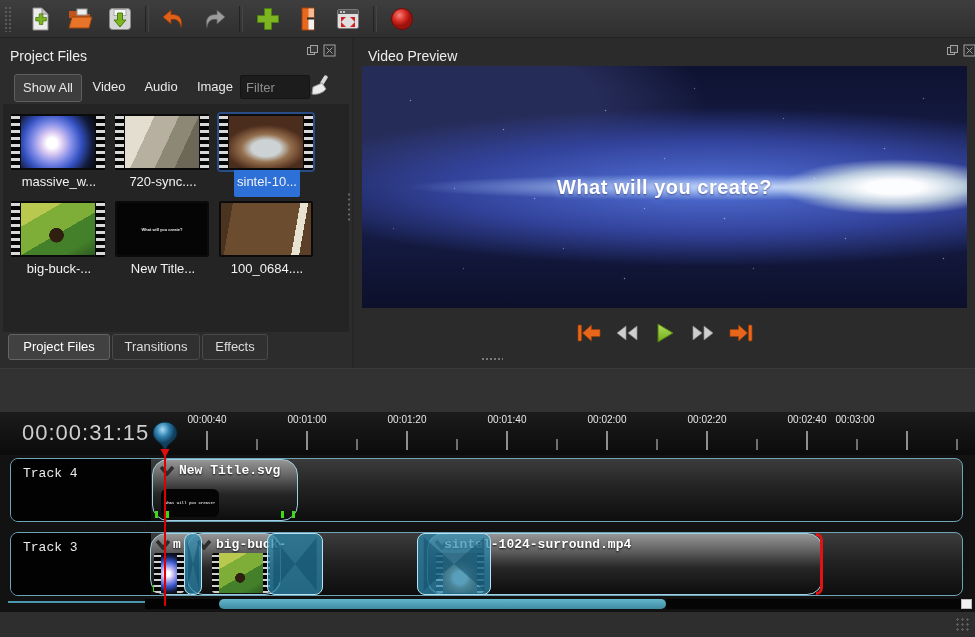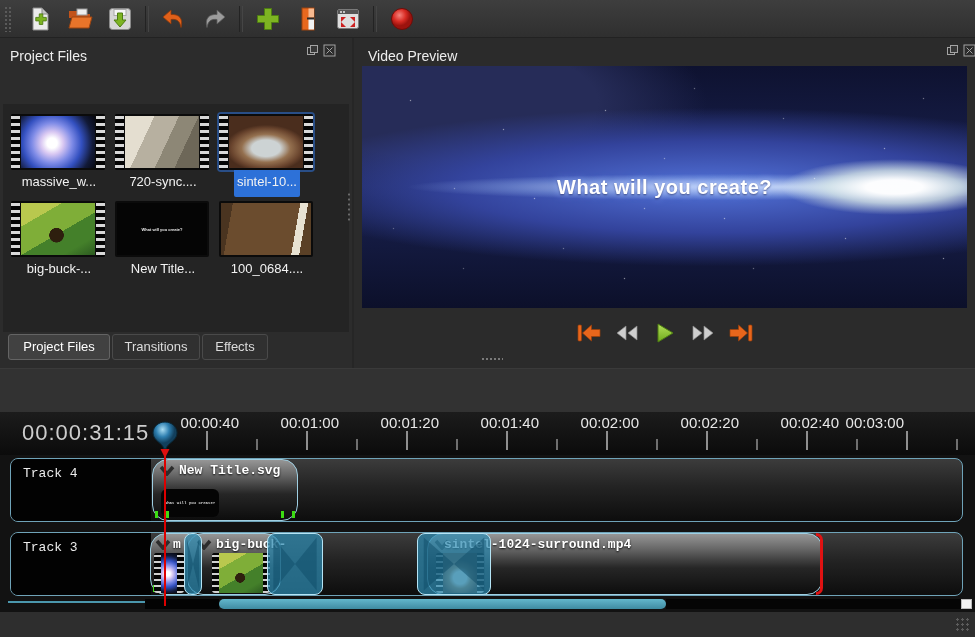--- a/index.html
+++ b/index.html
@@ -78,21 +78,21 @@
     text-shadow:0 0 8px rgba(140,170,255,.9),0 1px 2px rgba(0,0,40,.6);letter-spacing:.5px;}
   .transport{position:absolute;left:362px;top:316px;width:605px;height:34px;display:flex;align-items:center;justify-content:center;gap:12px;}
   .tr-btn{width:26px;height:26px;display:flex;align-items:center;justify-content:center;}
 
   
   .tl-toolbar{position:absolute;left:0;top:368px;width:975px;height:44px;background:#323232;border-top:1px solid #3a3a3a;}
 
   
   .ruler{position:absolute;left:0;top:412px;width:975px;height:43px;background:linear-gradient(#1c1c1c,#0b0b0b);}
   .timecode{position:absolute;left:22px;top:8px;font-size:22px;color:#cdcdcd;letter-spacing:1px;}
-  .tick-label{position:absolute;top:2px;width:64px;text-align:right;font-size:15px;color:#e8e8e8;}
+  .tick-label{position:absolute;top:2px;width:64px;text-align:center;font-size:10px;color:#e8e8e8;}
   .tick-major{position:absolute;top:19px;width:2px;height:19px;background:#8f8f8f;}
   .tick-minor{position:absolute;top:27px;width:2px;height:11px;background:#6f6f6f;}
 
   
   .tracks{position:absolute;left:0;top:455px;width:975px;height:157px;background:#121212;font-family:Liberation Mono, monospace;}
   .track-row{position:absolute;left:10px;width:953px;height:64px;border:1px solid #6fa3b8;border-radius:8px;
     background:linear-gradient(180deg,#3c3c3c 0%,#232323 45%,#0d0d0d 100%);box-sizing:border-box;}
   .track-label-bg{position:absolute;left:0;top:0;bottom:0;width:140px;background:#020202;border-radius:7px 0 0 7px;}
   .track-name{position:absolute;left:12px;top:7px;font-size:13px;color:#ececec;}
 
@@ -216,20 +216,31 @@
       <svg class="hdr-ic" viewBox="0 0 13 13">
           <rect x="1.5" y="3.5" width="7" height="7" fill="none" stroke="#b8b8b8"></rect>
           <rect x="4.5" y="1.5" width="7" height="7" fill="#3a3a3a" stroke="#b8b8b8"></rect>
         </svg>
       <svg class="hdr-ic" viewBox="0 0 13 13">
           <rect x="1" y="1" width="11" height="11" fill="none" stroke="#b8b8b8"></rect>
           <path d="M3.5 3.5l6 6m0-6l-6 6" stroke="#b8b8b8"></path>
         </svg>
     </div>
 
+    <div class="filter-row">
+      <div class="btn-flat btn-boxed" style="left:14px;width:66px;">Show All</div>
+      <div class="btn-flat" style="left:88px;width:42px;">Video</div>
+      <div class="btn-flat" style="left:140px;width:42px;">Audio</div>
+      <div class="btn-flat" style="left:194px;width:42px;">Image</div>
+      <input class="filter-input" placeholder="Filter" style="">
+      <svg style="position:absolute;left:308px;top:0;" width="24" height="26" viewBox="0 0 24 26">
+          <rect x="14" y="1" width="4" height="10" rx="1.5" fill="#d8d8d8" transform="rotate(32 16 6)"></rect>
+          <path d="M5 13l9-4 4 6c-3 4-9 6-14 5z" fill="#ececec" stroke="#9a9a9a"></path>
+        </svg>
+    </div>
 
     <div class="files-area">
 
       <div class="thumb-item" style="left:8px;top:10px;">
         <div class="film strips">
             <div class="pic pic-massive"></div>
           </div>
         <div class="thumb-label"><span>massive_w...</span></div>
       </div>
       <div class="thumb-item" style="left:112px;top:10px;">
@@ -349,21 +360,21 @@
 
   <div class="ruler">
     <div class="timecode">00:00:31:15</div>
     <span class="tick-label" style="left:175px;">00:00:40</span>
     <span class="tick-label" style="left:275px;">00:01:00</span>
     <span class="tick-label" style="left:375px;">00:01:20</span>
     <span class="tick-label" style="left:475px;">00:01:40</span>
     <span class="tick-label" style="left:575px;">00:02:00</span>
     <span class="tick-label" style="left:675px;">00:02:20</span>
     <span class="tick-label" style="left:775px;">00:02:40</span>
-    <span class="tick-label" style="left:840px;">00:03:00</span>
+    <span class="tick-label" style="left:823px;">00:03:00</span>
     <div class="tick-major" style="left:206px;"></div>
     <div class="tick-major" style="left:306px;"></div>
     <div class="tick-major" style="left:406px;"></div>
     <div class="tick-major" style="left:506px;"></div>
     <div class="tick-major" style="left:606px;"></div>
     <div class="tick-major" style="left:706px;"></div>
     <div class="tick-major" style="left:806px;"></div>
     <div class="tick-major" style="left:906px;"></div>
     <div class="tick-minor" style="left:256px;"></div>
     <div class="tick-minor" style="left:356px;"></div>

